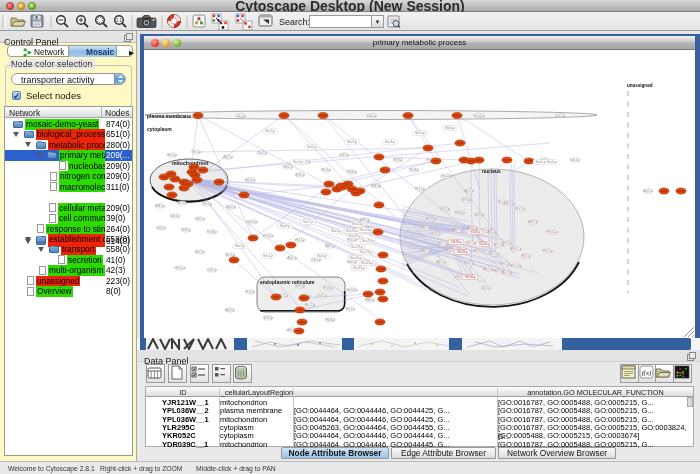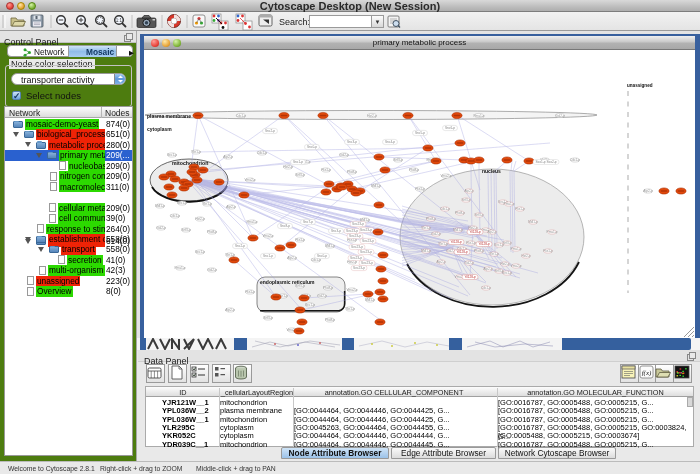--- a/index.html
+++ b/index.html
@@ -4,21 +4,21 @@
 <style>
 * { margin:0; padding:0; box-sizing:border-box; }
 body { font-family:"Liberation Sans", sans-serif; }
 #app { position:relative; width:700px; height:474px; background:#e9e9e9; overflow:hidden; }
 .abs { position:absolute; }
 
 
 #titlebar { left:0; top:0; width:700px; height:12px;
   background:linear-gradient(#d9d9d9,#b9b9b9 70%,#aeaeae);
   border-bottom:1px solid #7d7d7d; }
-#titlebar .t { width:100%; text-align:center; font-size:11px; font-weight:bold; color:#2a2a2a; line-height:12px; }
+#titlebar .t { width:100%; text-align:center; font-size:14px; font-weight:bold; color:#2a2a2a; line-height:12px; }
 .light { position:absolute; top:2px; width:8px; height:8px; border-radius:50%; }
 #titlebar .r { left:6px;  background:radial-gradient(circle at 35% 30%, #ff9d96, #e9473e 60%, #b2221a); border:0.5px solid #a33; }
 #titlebar .y { left:17px; background:radial-gradient(circle at 35% 30%, #ffe9a8, #eaa83e 60%, #b97c15); border:0.5px solid #a80; }
 #titlebar .g { left:28px; background:radial-gradient(circle at 35% 30%, #d6f2a8, #84b93e 60%, #55821a); border:0.5px solid #581; }
 
 
 #toolbar { left:0; top:12px; width:700px; height:19px; background:linear-gradient(#f2f2f2,#e4e4e4); border-bottom:1px solid #9b9b9b; }
 #toolbar svg { position:absolute; top:0; left:0; }
 #searchlbl { left:279px; top:5px; font-size:9px; color:#1a1a1a; }
 #searchbox { left:309px; top:3px; width:62px; height:13px; background:#fff; border:1px solid #9a9a9a; border-right:none; }
@@ -32,21 +32,21 @@
 #nw-title { position:absolute; left:4px; top:2px; right:5px; height:14px;
   background:linear-gradient(#f0f0f0,#c9c9c9 45%,#b2b2b2 55%,#a8a8a8);
   border-bottom:1px solid #777; }
 #nw-title .t { width:100%; text-align:center; font-size:8px; color:#111; line-height:14px; }
 #nw-title .r { left:7px;  top:3px; background:radial-gradient(circle at 35% 30%, #ff9d96, #e9473e 60%, #b2221a); width:7.5px; height:7.5px;}
 #nw-title .y { left:18px; top:3px; background:radial-gradient(circle at 35% 30%, #ffe9a8, #eaa83e 60%, #b97c15); width:7.5px; height:7.5px;}
 #nw-title .g { left:29px; top:3px; background:radial-gradient(circle at 35% 30%, #d6f2a8, #84b93e 60%, #55821a); width:7.5px; height:7.5px;}
 #canvas { position:absolute; left:4px; top:16px; width:551px; height:288px; background:#fff; }
 
 
-#cpanel { left:0; top:31px; width:137px; height:430px; background:#4d7c0f; border-right:1px solid #a8a8a8; }
+#cpanel { left:0; top:31px; width:137px; height:430px; background:#fef9c3; border-right:1px solid #a8a8a8; }
 #cpanel-hdr { position:absolute; left:0; top:0; width:136px; height:12px; background:#e3e3e3; border-bottom:1px solid #c0c0c0;}
 #cpanel-hdr span { font-size:9px; color:#1a1a1a; margin-left:4px; line-height:12px; display:inline-block;}
 #tabs { position:absolute; left:7px; top:14px; width:126px; height:12px; background:#fff; border:1px solid #9a9a9a; border-radius:4px; }
 #tab-mosaic { position:absolute; left:60px; top:0px; width:49px; height:10.5px; background:linear-gradient(#cfe4f7,#90bce8 50%,#a8ccf0); border-left:1px solid #9a9a9a; border-right:1px solid #9a9a9a;}
 #tabs .lbl { position:absolute; font-size:8.3px; color:#111; top:1px; }
 #groupbox { position:absolute; left:5px; top:34px; width:127px; height:42px; border:1px solid #c2c2c2; border-radius:3px; }
 #grouplbl { position:absolute; left:9px; top:28px; font-size:9px; color:#1a1a1a; background:#e9e9e9; padding:0 2px;}
 #combo { position:absolute; left:11px; top:42px; width:115px; height:12px; background:#fff; border:1px solid #999; border-radius:6px; }
 #combo .txt { position:absolute; left:9px; top:1px; font-size:9px; color:#111; }
 #combo .btn { position:absolute; right:0px; top:0px; width:11px; height:10px; border-radius:0 5px 5px 0; background:linear-gradient(#9ec7f0,#5e97d8 50%,#7fb2e6); border-left:1px solid #888; font-size:4.2px; color:#fff; text-align:center; line-height:4.6px; padding-top:1px;}
@@ -982,21 +982,20 @@
 <rect x="2.1" y="6.4" width="1.6" height="1.2" fill="#3d3"></rect>
 <rect x="5.1" y="6.2" width="1.6" height="1.2" fill="#e33"></rect>
 <rect x="7.2" y="6.9" width="1.6" height="1.2" fill="#e90"></rect>
 </g>
 </svg>
       </div>
     <div id="dtable">
       <div id="dthdr">
         <div style="left:0;width:74px;">ID</div>
         <div style="left:74px;width:74px;">_cellularLayoutRegion</div>
-        <div style="left:148px;width:200px;">annotation.GO CELLULAR_COMPONENT</div>
         <div style="left:352px;width:195px;">annotation.GO MOLECULAR_FUNCTION</div>
         <div class="vline" style="left:73px;height:10px;"></div>
         <div class="vline" style="left:147px;height:10px;"></div>
         <div class="vline" style="left:351px;height:10px;"></div>
       </div>
       <div class="abs" style="left:541px;top:10px;width:6px;height:10px;background:#d8d8d8;border:0.5px solid #aaa;"></div>
         <div id="drows">
           <div class="drow" style="top:11px;">
             <b>YJR121W__1</b>
             <span class="c2">mitochondrion</span>
@@ -1033,21 +1032,21 @@
             <span class="c4">[GO:0016787, GO:0005488, GO:0005215, G...</span>
           </div>
 <div class="vline" style="left:73px;top:10px;height:50px;"></div>
 <div class="vline" style="left:147px;top:10px;height:50px;"></div>
 <div class="vline" style="left:351px;top:10px;height:50px;"></div>
         </div>
     </div>
     <div id="dtabs">
       <div class="dtab" id="dtab1" style="left:143px;width:108px;">Node Attribute Browser</div>
       <div class="dtab" style="left:253px;width:105px;">Edge Attribute Browser</div>
-      <div class="dtab" style="left:360px;width:118px;">Network Cytoscape Browser</div>
+      <div class="dtab" style="left:360px;width:118px;">Network Overview Browser</div>
     </div>
   </div>
 
   <div id="status" class="abs">
     <span style="left:8px;">Welcome to Cytoscape 2.8.1</span>
     <span style="left:100px;">Right-click + drag to ZOOM</span>
     <span style="left:196px;">Middle-click + drag to PAN</span>
   </div>
 </div>
 

